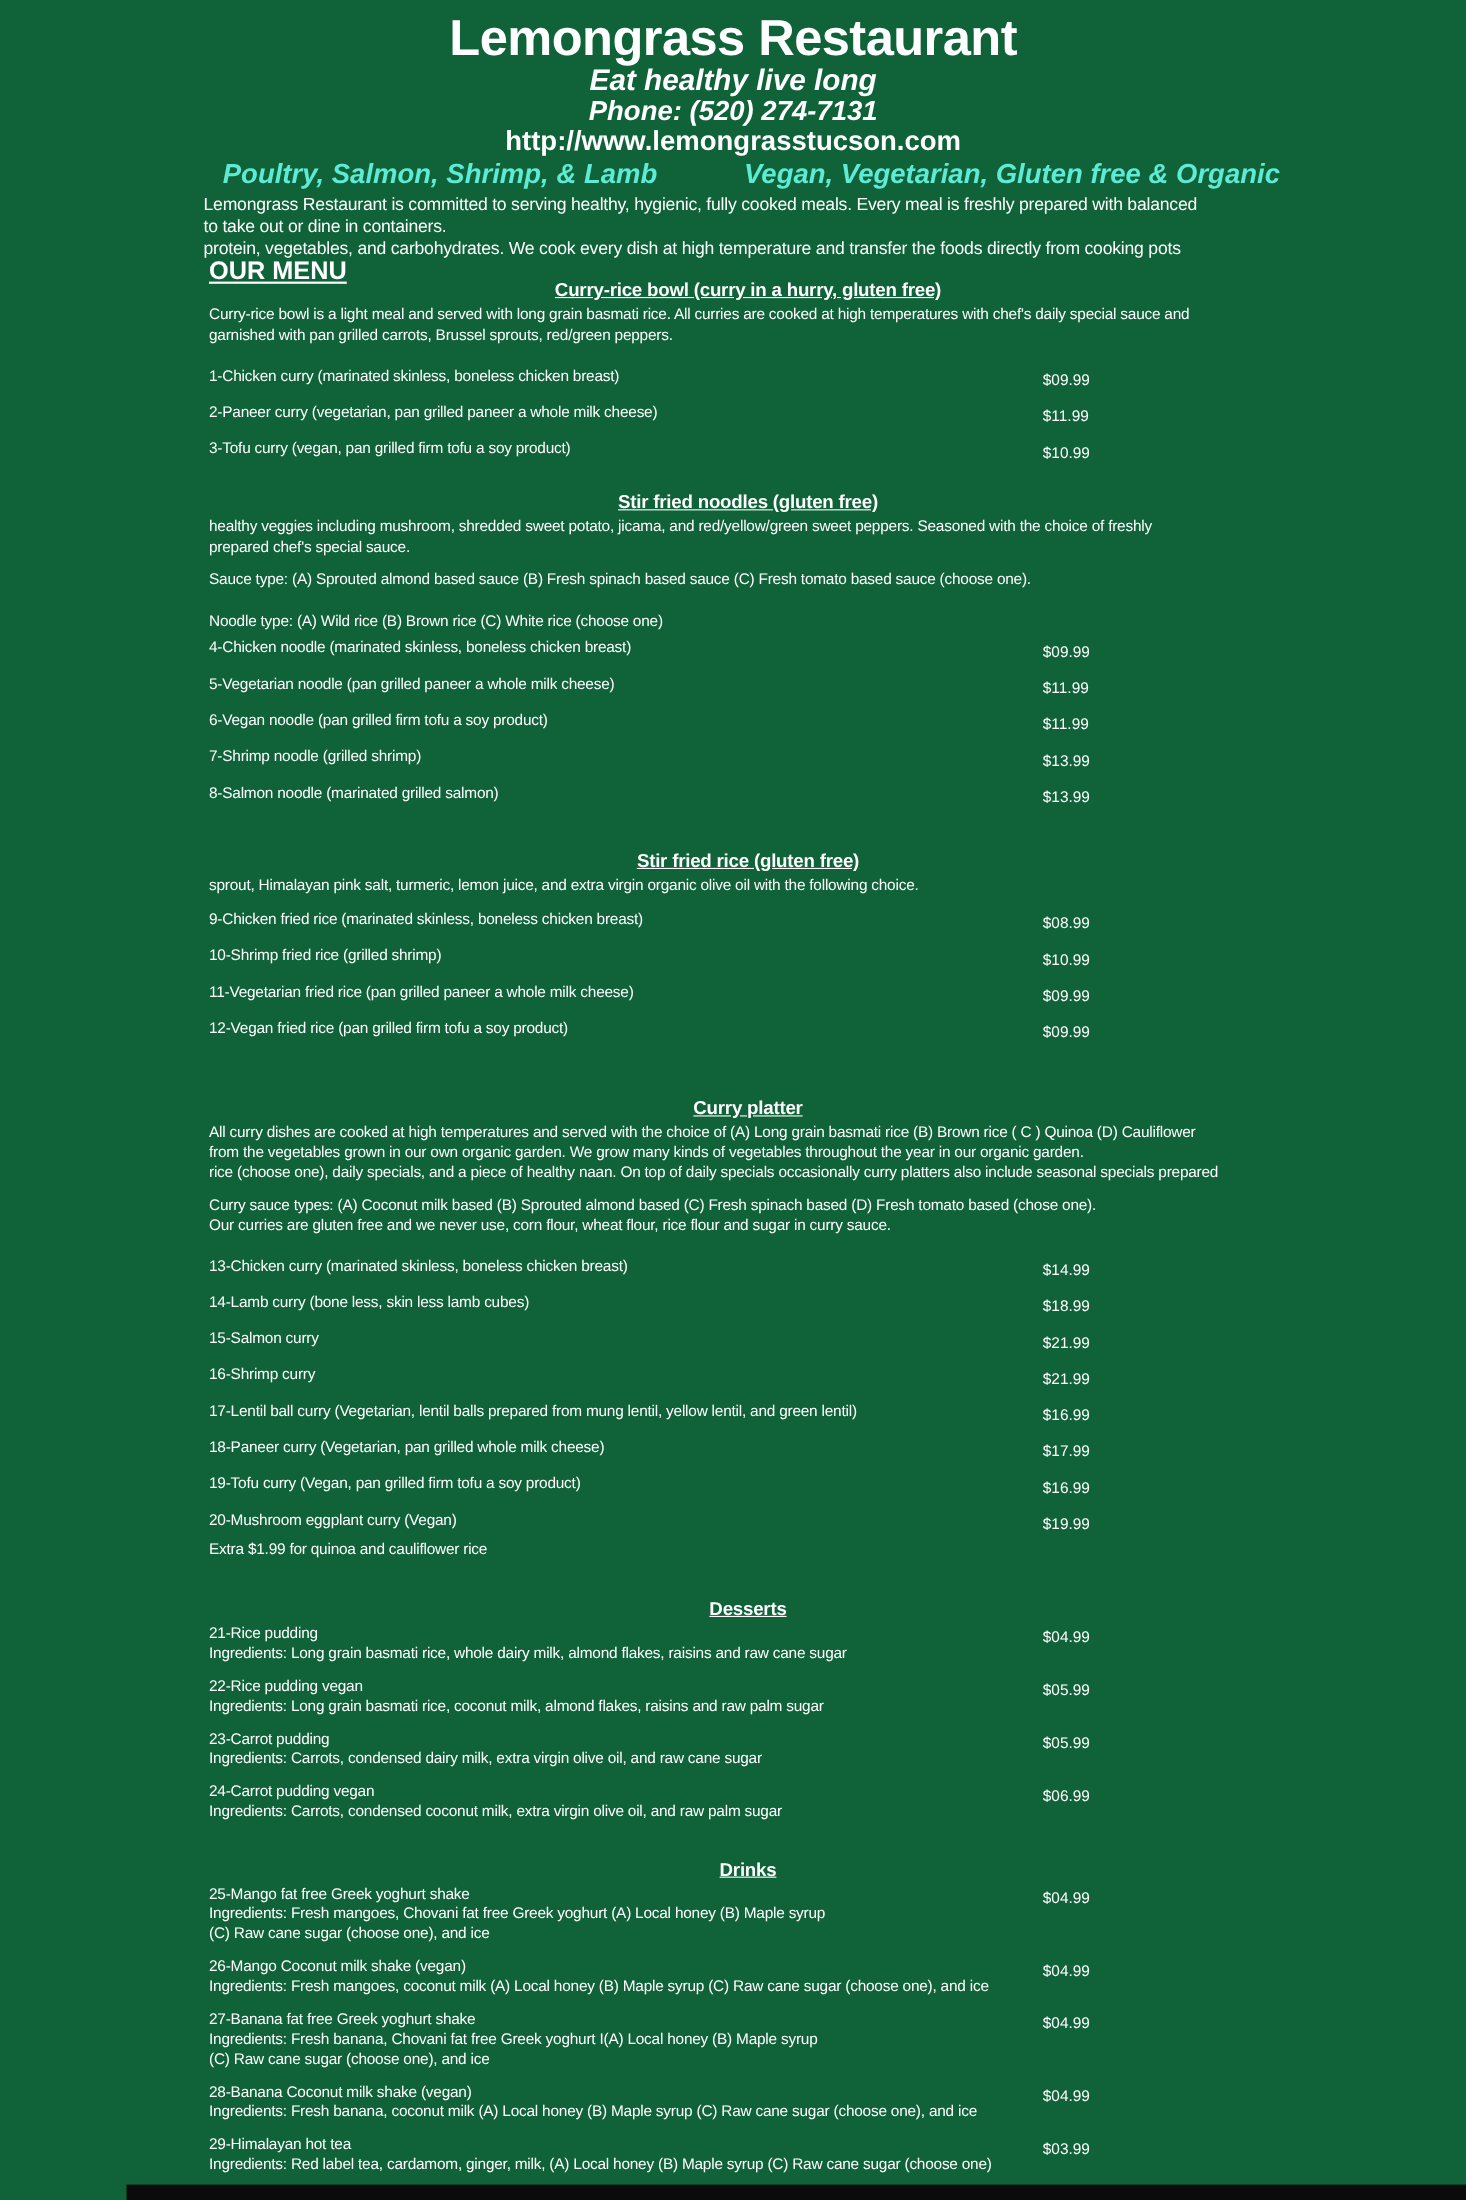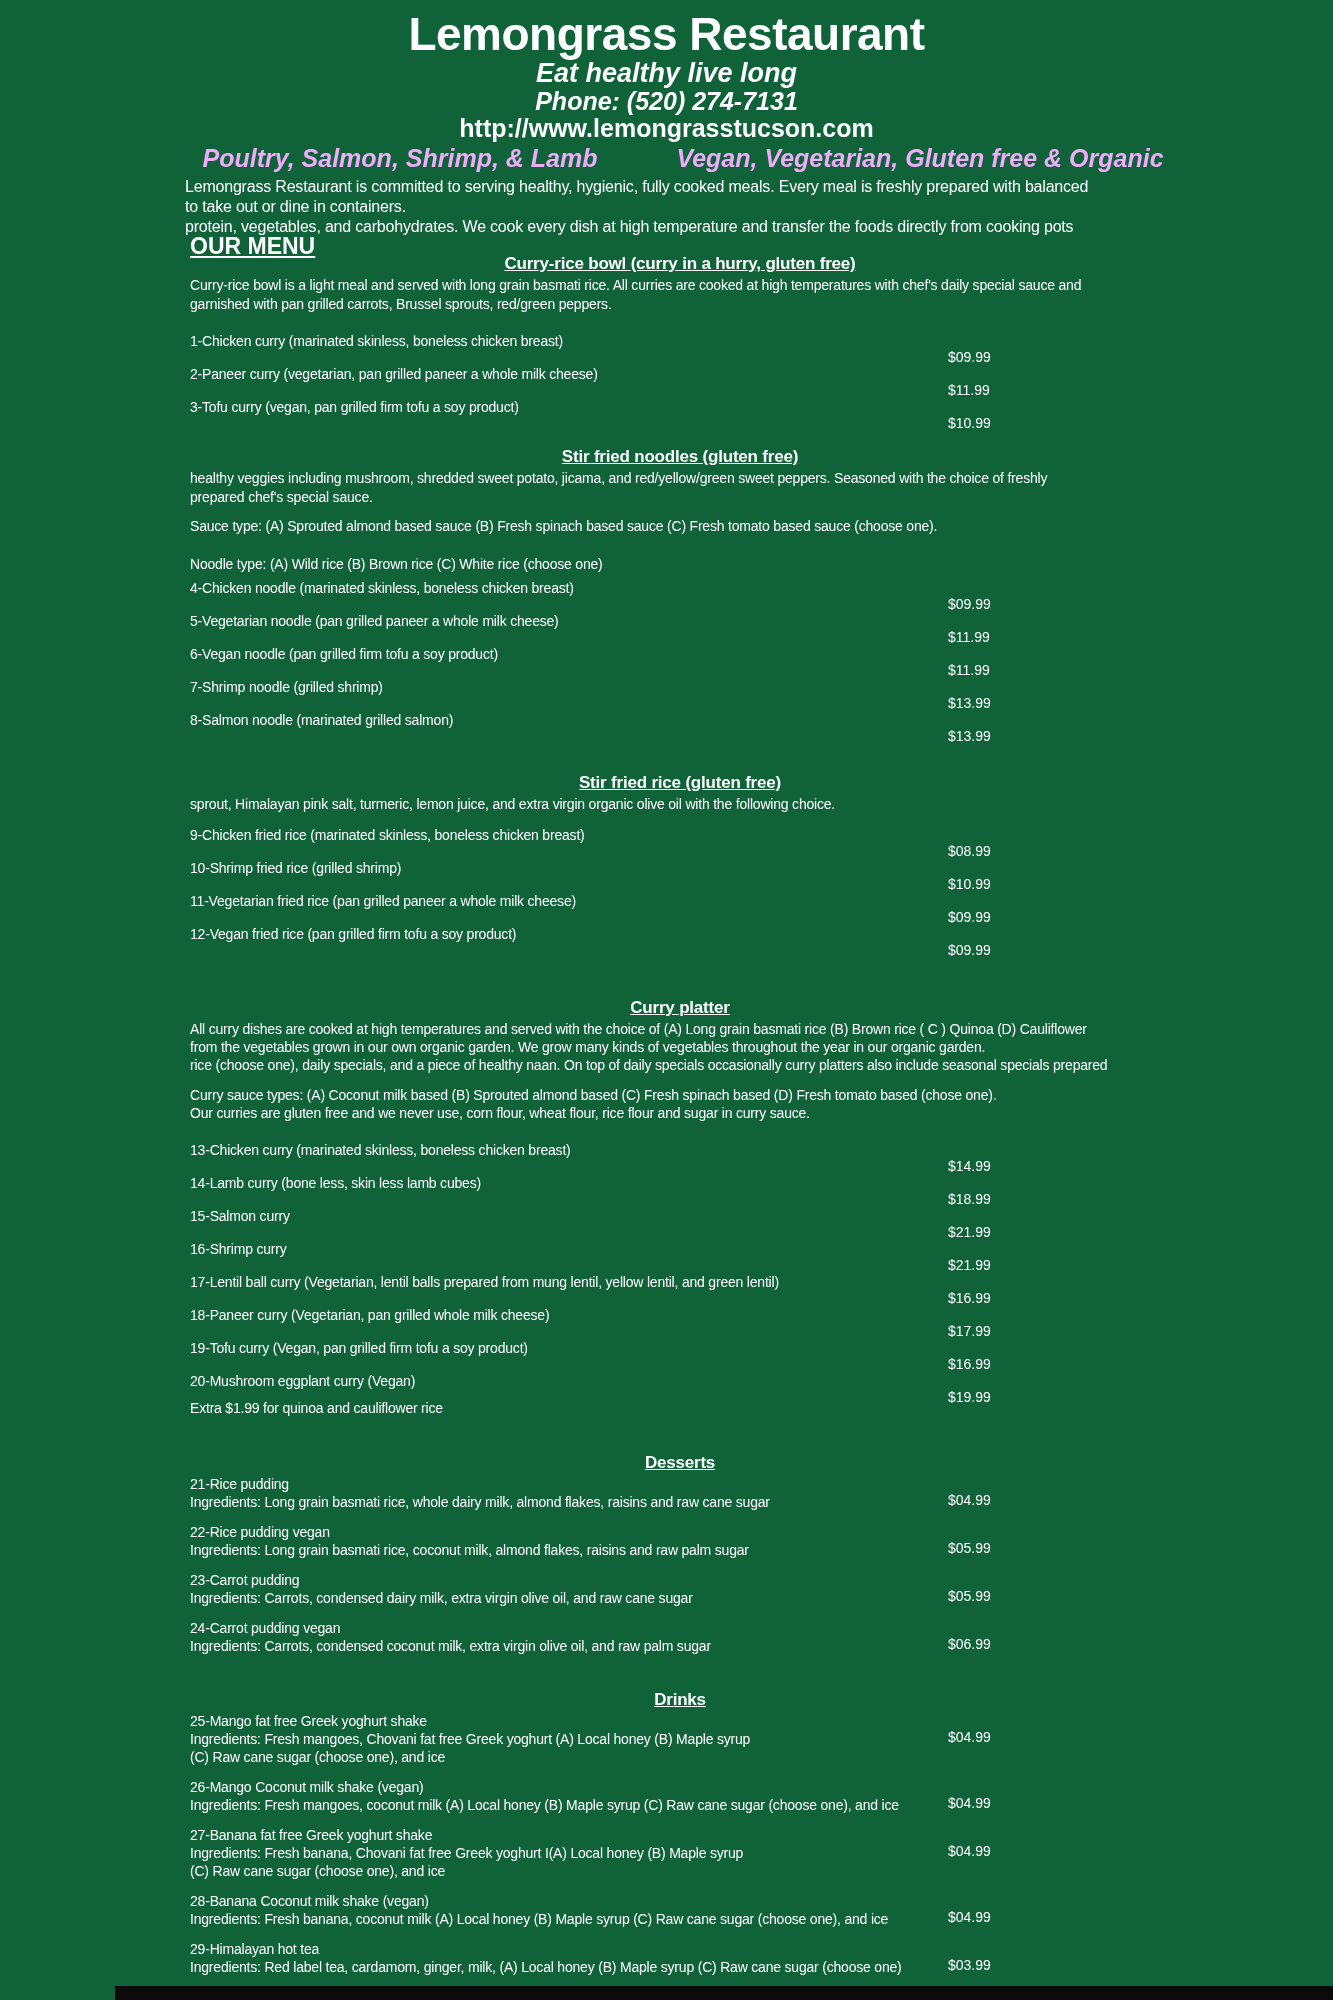--- a/index.html
+++ b/index.html
@@ -7,39 +7,39 @@
     width:1333px;height:2000px;position:relative;overflow:hidden;
     background:#106339;color:#ffffff;
     font-family:"Liberation Sans",sans-serif;
   }
   .header{position:absolute;top:10px;left:0;right:0;text-align:center}
   .title{font-size:46px;font-weight:bold;line-height:48px;letter-spacing:-0.5px}
   .tagline{font-size:27px;font-weight:bold;font-style:italic;line-height:30px}
   .phone{font-size:25px;font-weight:bold;font-style:italic;line-height:27px}
   .url{font-size:25px;font-weight:bold;line-height:27px}
 
-  .cats{position:absolute;top:143px;left:0;right:0;height:32px;color:#f0abfc;
+  .cats{position:absolute;top:143px;left:0;right:0;height:32px;color:#5eead4;
         font-weight:bold;font-style:italic;font-size:25px;line-height:30px}
   .cat-left{position:absolute;left:170px;width:460px;text-align:center}
   .cat-right{position:absolute;left:640px;width:560px;text-align:center}
 
   .intro{position:absolute;top:177px;left:185px;width:1060px;font-size:16px;line-height:20px;letter-spacing:-0.2px}
   .intro div{white-space:nowrap}
 
   .our-menu{position:absolute;top:234px;left:190px;width:980px;text-align:left;
             font-size:23px;font-weight:bold;text-decoration:underline;line-height:25px}
 
   .section{position:absolute;left:190px;width:980px}
   .sec-head{font-size:17px;font-weight:bold;text-decoration:underline;text-align:center;
             line-height:25px;letter-spacing:-0.2px}
   .bl{font-size:14px;line-height:19px;letter-spacing:-0.2px;white-space:nowrap}
   .lh18 .bl, .bl.lh18{line-height:18px}
   .item{position:relative;font-size:14px;line-height:19px;letter-spacing:-0.2px;
         white-space:nowrap;margin-bottom:14px}
-  .price{position:absolute;left:758px;top:16px;letter-spacing:0}
+  .price{position:absolute;left:758px;top:4px;letter-spacing:0}
   .ditem{position:relative;font-size:14px;line-height:18px;letter-spacing:-0.2px;
          white-space:nowrap;margin-bottom:12px}
   .mt5{margin-top:5px}.mt8{margin-top:12px}.mt10{margin-top:10px}
   .mt18{margin-top:18px}.mt19{margin-top:19px}
   .fn{margin-top:-6px;font-size:14px;line-height:19px;letter-spacing:-0.2px;white-space:nowrap}
   .s0{top:251px}.s1{top:444px}.s2{top:770px}.s3{top:995px}.s4{top:1450px}.s5{top:1687px}
   .bottom-bar{position:absolute;left:115px;right:0;top:1986px;height:14px;background:#0b0b0b}
 </style>
 </head>
 <body>

